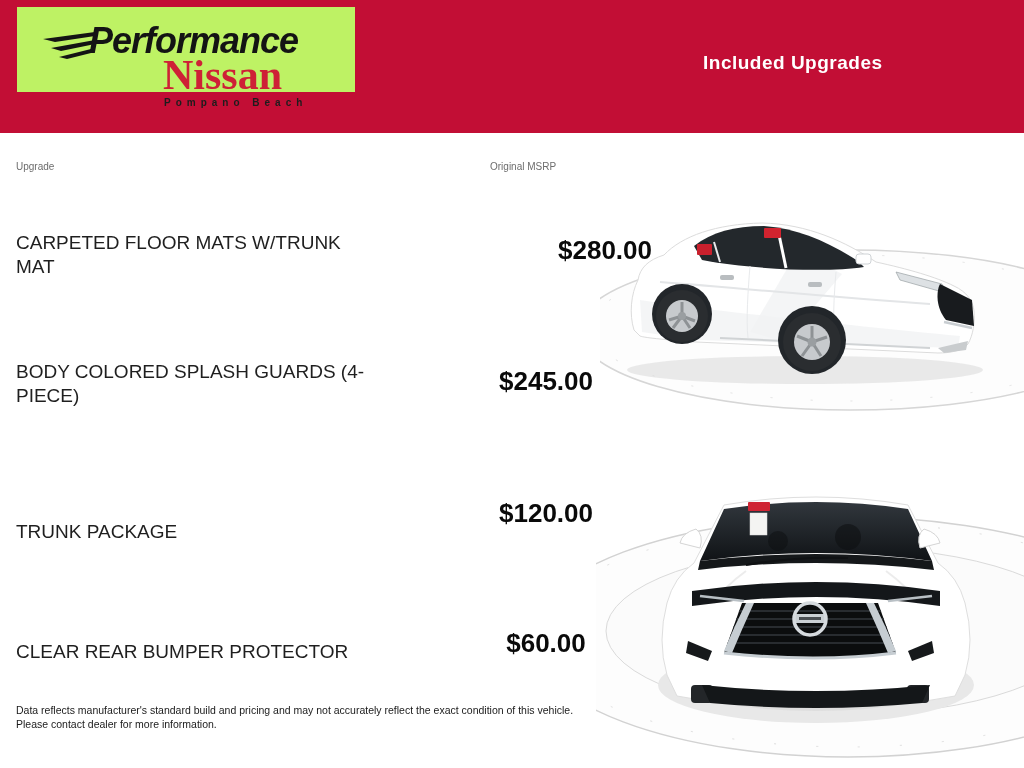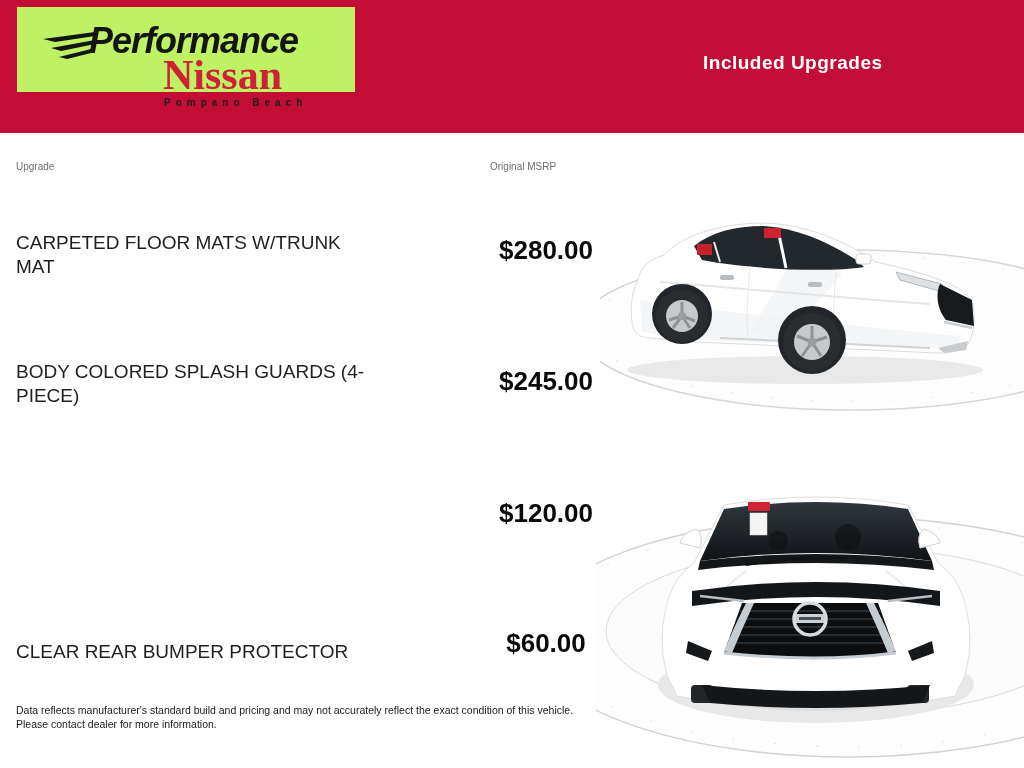--- a/index.html
+++ b/index.html
@@ -36,21 +36,21 @@
 
   .row-label{position:absolute;left:16px;width:352px;font-size:19px;
     line-height:24px;color:#1f1f1f;}
   .row-label.r1{top:231px;}
   .row-label.r2{top:360px;}
   .row-label.r3{top:520px;}
   .row-label.r4{top:640px;}
 
   .row-price{position:absolute;left:440px;width:212px;text-align:center;
     font-size:26px;font-weight:700;color:var(--price-text);white-space:nowrap;}
-  .row-price.p1{top:235px;}
+  .row-price.p1{top:235px;text-align:right;}
   .row-price.p2{top:366px;}
   .row-price.p3{top:498px;}
   .row-price.p4{top:628px;}
 
   
   .disclaimer{position:absolute;left:16px;top:704px;width:584px;
     font-size:10.5px;line-height:13.5px;color:#1a1a1a;}
 
   
   .photo{position:absolute;overflow:hidden;}
@@ -79,20 +79,21 @@
 
   <div class="col-header upgrade">Upgrade</div>
   <div class="col-header msrp">Original MSRP</div>
 
   <div class="row-label r1">CARPETED FLOOR MATS W/TRUNK MAT</div>
   <div class="row-price p1">$280.00</div>
 
   <div class="row-label r2">BODY COLORED SPLASH GUARDS (4-PIECE)</div>
   <div class="row-price p2">$245.00</div>
 
+  <div class="row-label r3">TRUNK PACKAGE</div>
   <div class="row-price p3">$120.00</div>
 
   <div class="row-label r4">CLEAR REAR BUMPER PROTECTOR</div>
   <div class="row-price p4">$60.00</div>
 
   <div class="disclaimer">Data reflects manufacturer's standard build and pricing and may not accurately reflect the exact condition of this vehicle. Please contact dealer for more information.</div>
 
   <div class="photo photo-top">
     <svg viewBox="0 0 424 242">
 

